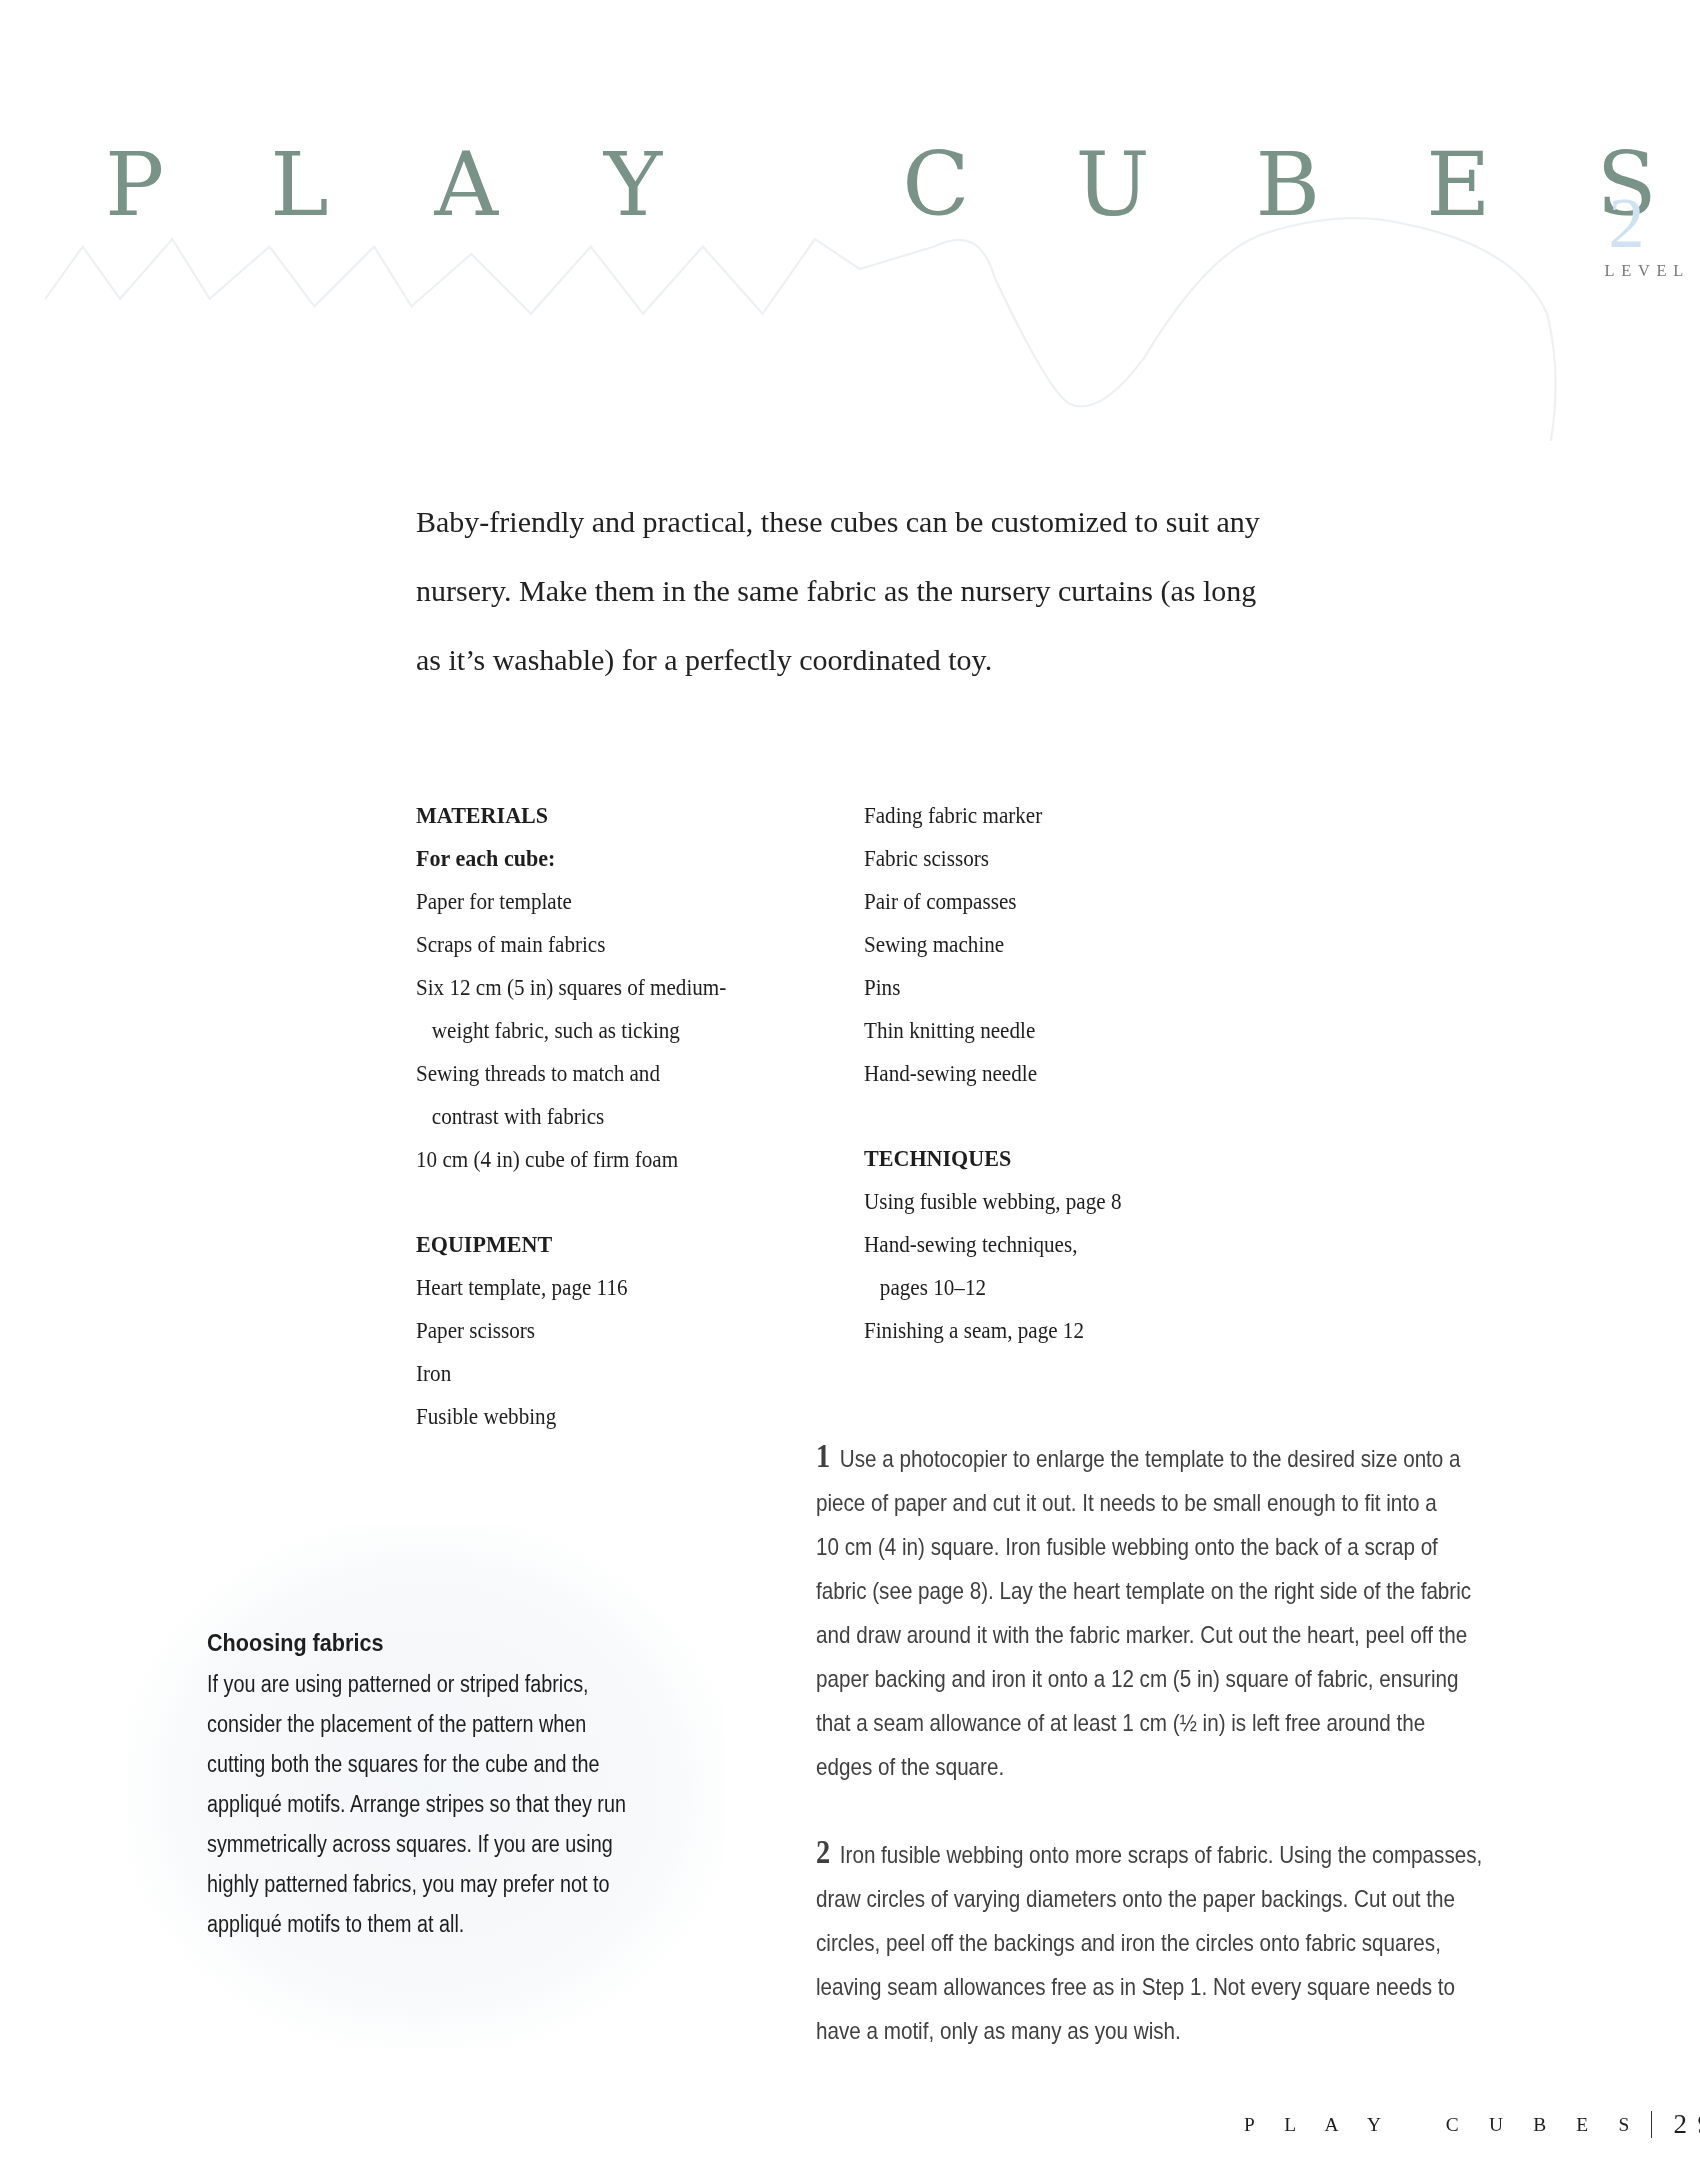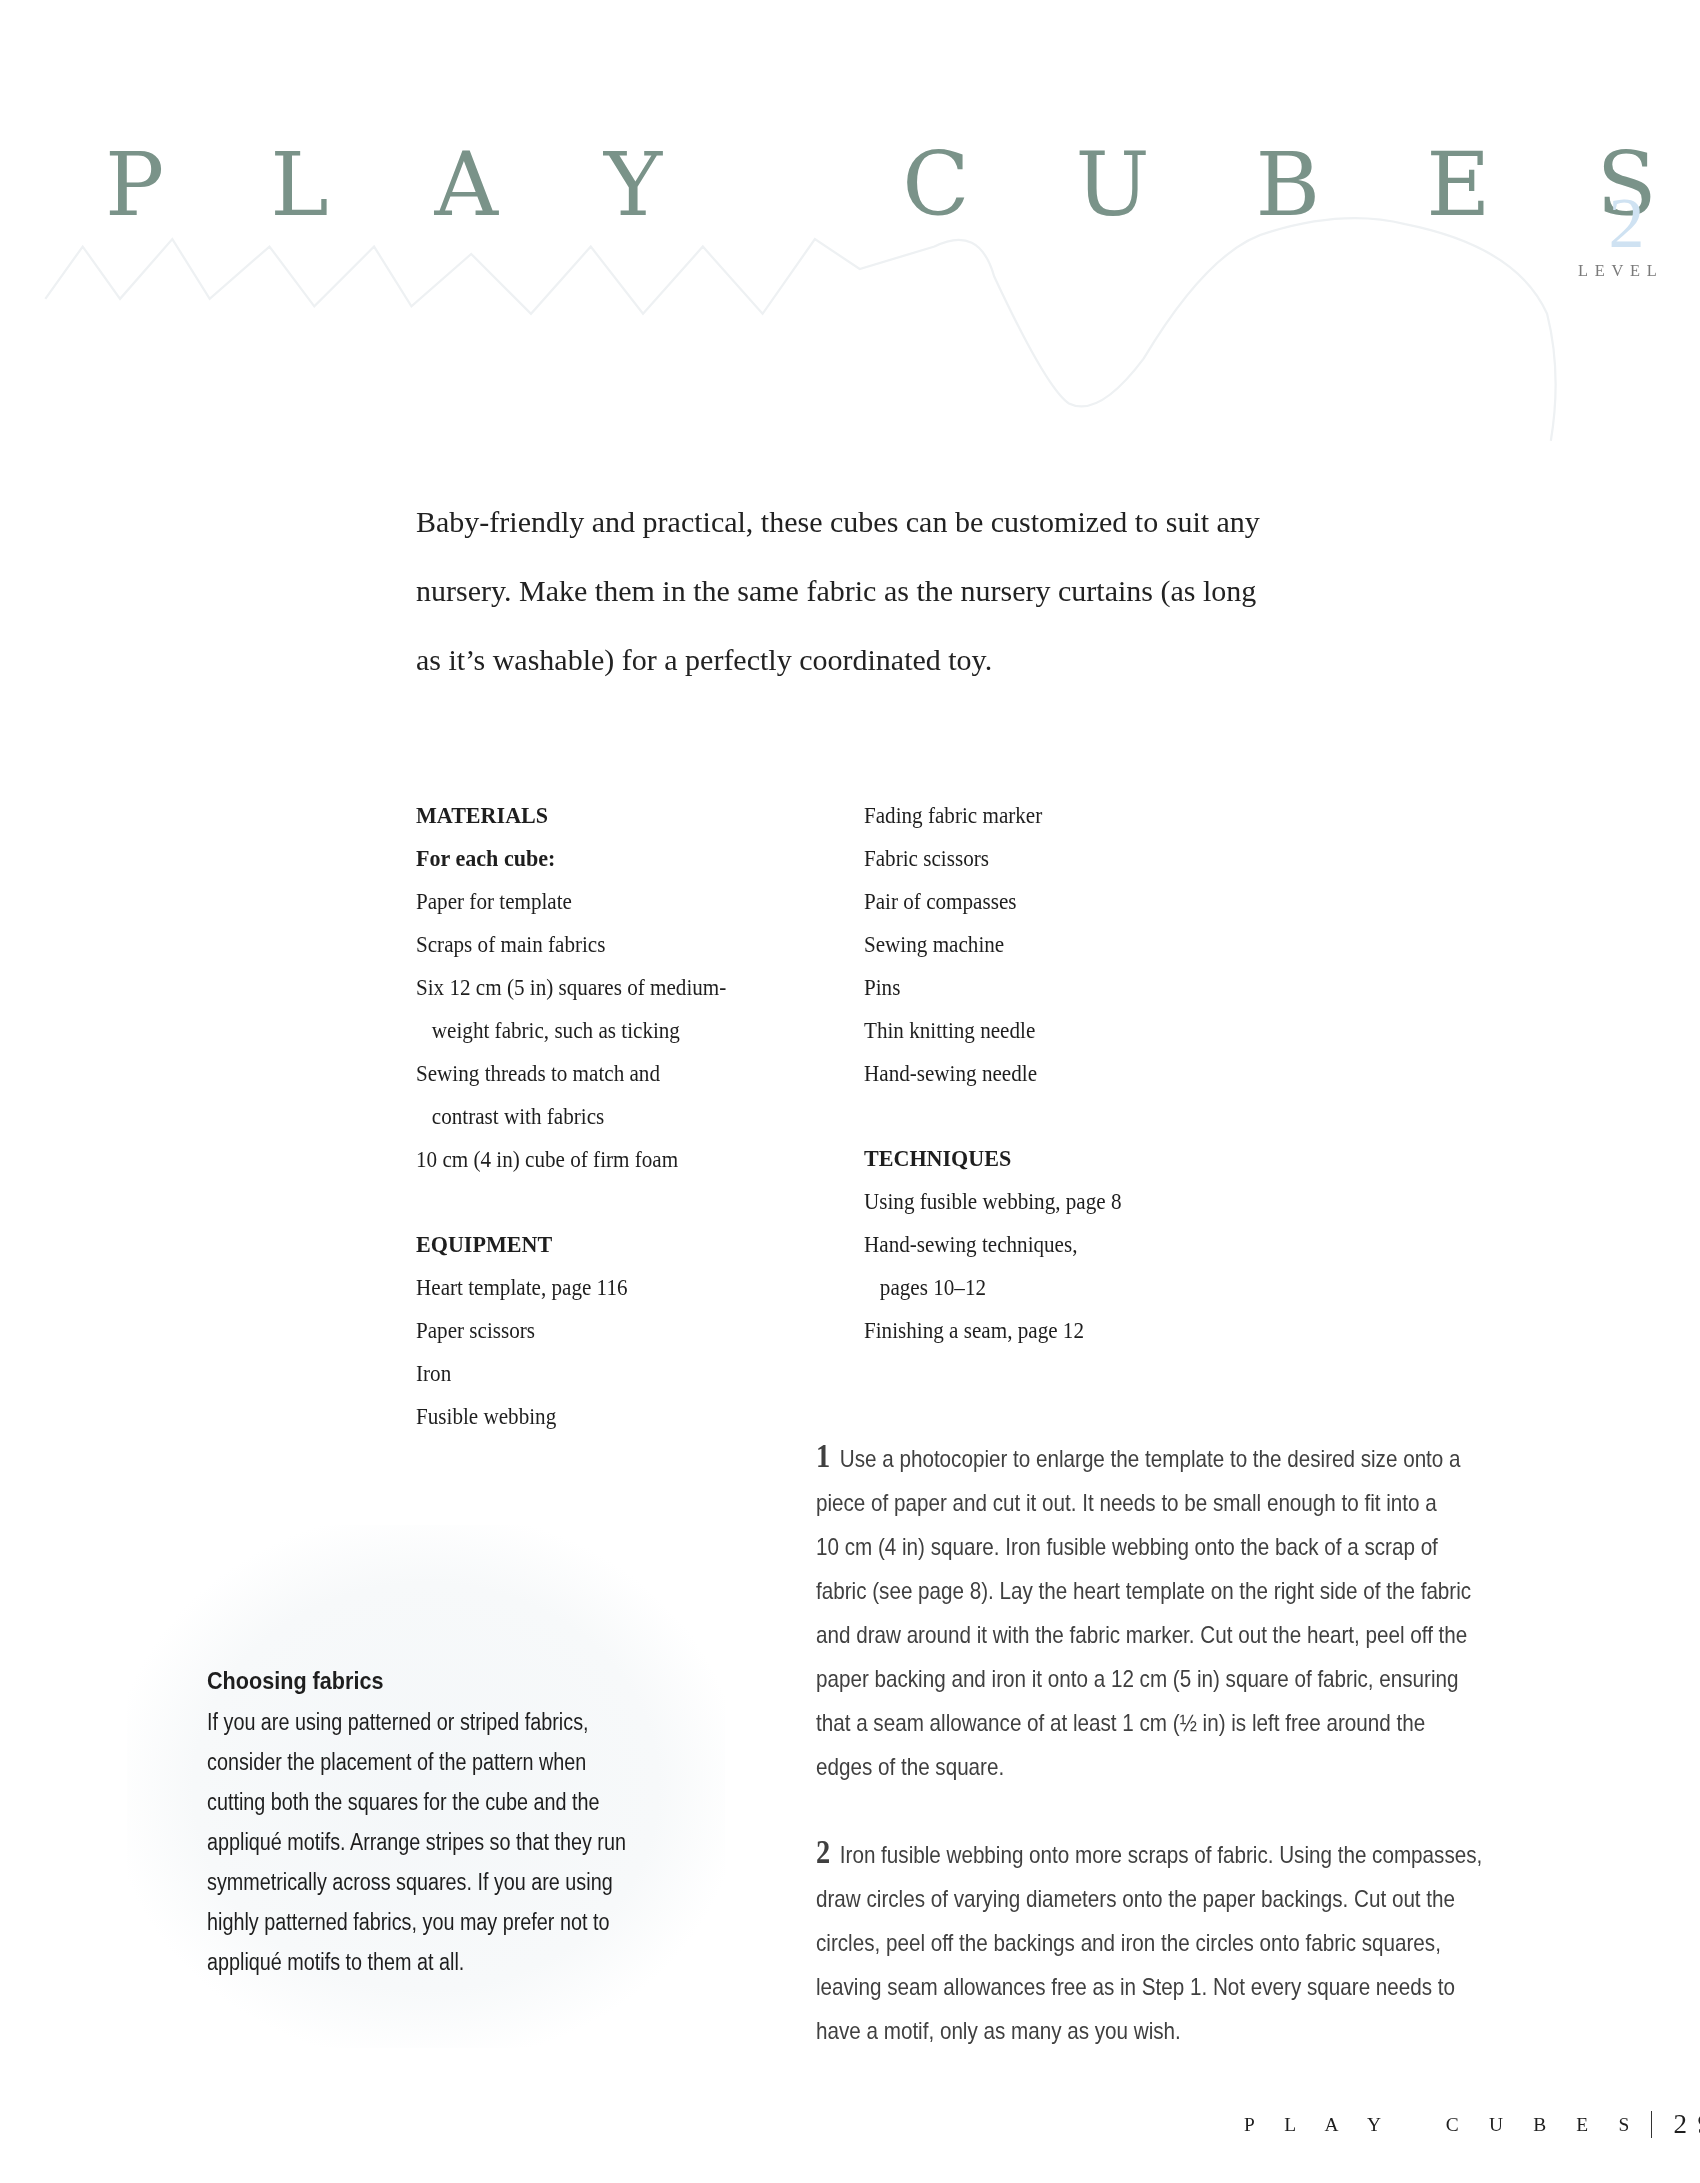--- a/index.html
+++ b/index.html
@@ -15,42 +15,42 @@
       letter-spacing: 39px; white-space: pre; line-height: 1;
     }
 
     .level { position: absolute; left: 1578px; top: 187px; width: 112px; text-align: center; }
     .level-num {
       font-family: "Liberation Serif", serif; font-size: 72px; color: #cfe2f2; line-height: 1;
       display: block; margin-left: -15px;
     }
     .level-word {
       font-family: "Liberation Serif", serif; font-size: 16.4px; color: #7a7a7a;
-      letter-spacing: 6.7px; display: block; margin-top: 1.5px; text-align: left; padding-left: 0;
+      letter-spacing: 6.7px; display: block; margin-top: 1.5px; text-align: right; padding-left: 0;
     }
 
     .intro {
       position: absolute; left: 416px; top: 487px; width: 1166px;
       font-family: Liberation Serif, serif;
       font-size: 30px; line-height: 69px; color: #222;
     }
 
     .col { position: absolute; font-family: Liberation Serif, serif; font-size: 24px; line-height: 43px; color: #1e1e1e; }
     .col-left { left: 416px; top: 794px; width: 374px; }
     .col-right { left: 816px; top: 794px; width: 389px; margin-left: 48px; }
     .heading { font-weight: bold; display: block; transform: scaleX(0.92); transform-origin: left; }
     .item { display: block; transform: scaleX(0.88); transform-origin: left; white-space: nowrap; }
     .indent { padding-left: 18px; }
     .gap { height: 42px; display: block; }
 
     .sidebar-bg {
       position: absolute; left: 127px; top: 1525px; width: 598px; height: 523px;
       background: radial-gradient(ellipse at center, #f4f7f9 0%, #f7f9fa 55%, rgba(255,255,255,0) 75%);
     }
-    .sidebar { position: absolute; left: 207px; top: 1622px; width: 479px; font-family: "Liberation Sans", sans-serif; font-size: 23px; line-height: 40px; color: #1e1e1e; margin-top: 38px; }
+    .sidebar { position: absolute; left: 207px; top: 1622px; width: 479px; font-family: "Liberation Sans", sans-serif; font-size: 23px; line-height: 40px; color: #1e1e1e; }
     .sidebar-title { font-weight: bold; display: block; font-size: 24px; transform: scaleX(0.9); transform-origin: left; line-height: 42px; }
     .sidebar-line { display: block; transform: scaleX(0.86); transform-origin: left; white-space: nowrap; }
 
     .steps { position: absolute; left: 816px; top: 1434px; width: 822px; font-family: "Liberation Sans", sans-serif; font-size: 24px; line-height: 44px; color: #404040; }
     .step { margin-bottom: 41px; }
     .step-line { display: block; transform: scaleX(0.86); transform-origin: left; white-space: nowrap; }
     .step-num { font-family: "Liberation Serif", serif; font-weight: bold; font-size: 33px; margin-right: 4.5px; }
 
     .footer { position: absolute; left: 1244px; top: 2109px; font-family: "Liberation Serif", serif; color: #1e1e1e; display: flex; align-items: center; }
     .footer-title { font-size: 19.4px; letter-spacing: 12.7px; white-space: pre; }

